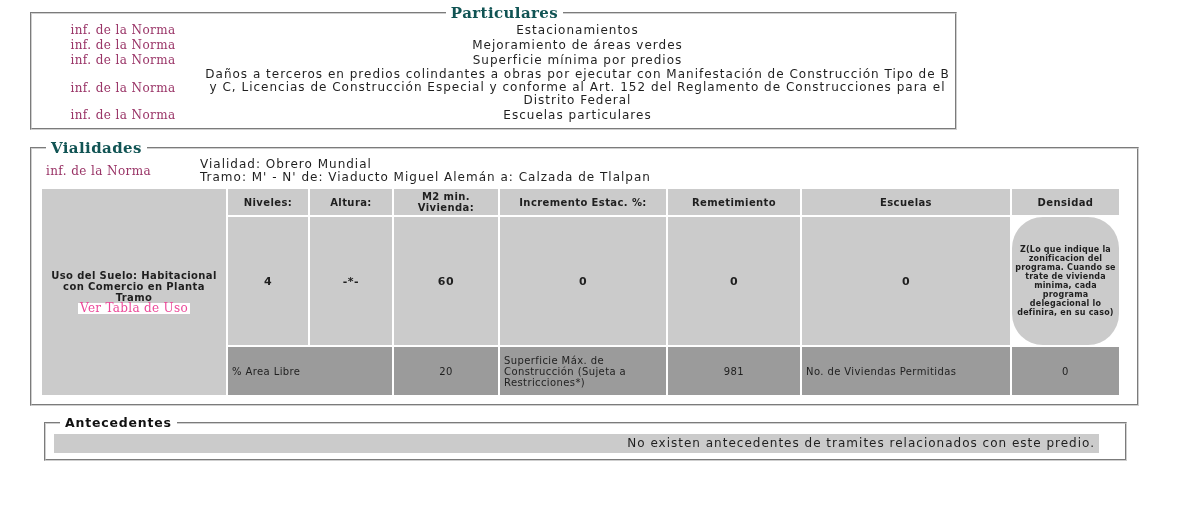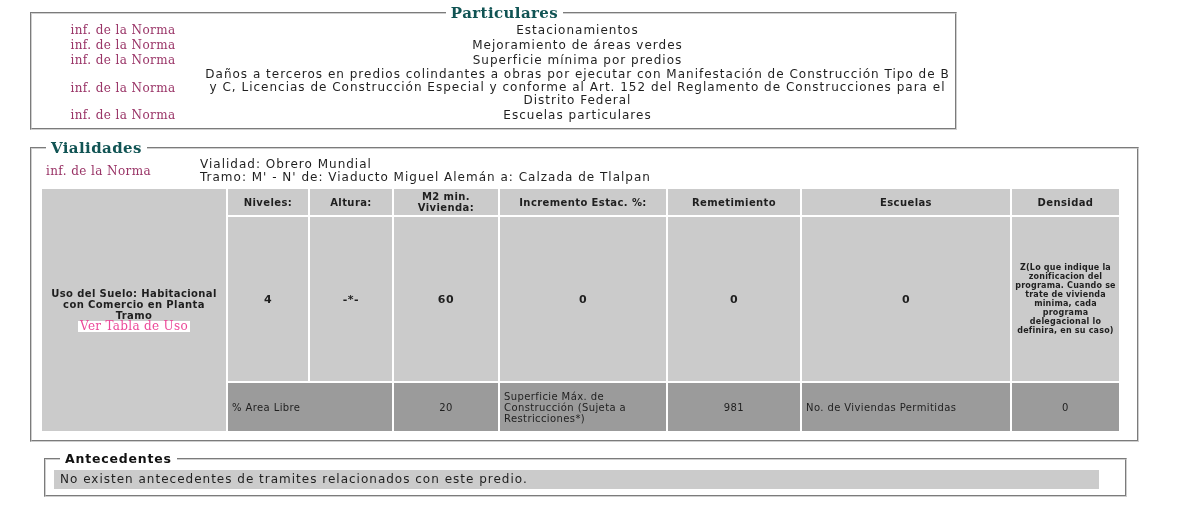--- a/index.html
+++ b/index.html
@@ -42,30 +42,30 @@
     display:inline-block;background:#ffffff;color:#ec4899;
     font-family:"DejaVu Serif", serif;font-weight:normal;font-size:12px;
     letter-spacing:0.3px;padding:0 2px;cursor:pointer;
   }
   tr.hdr td{
     font-weight:bold;font-size:10px;line-height:11px;text-align:center;
     height:24px;letter-spacing:0.4px;padding:1px 2px;margin-left:24px;
   }
   tr.r1 td{height:124px;text-align:center;font-size:11px;font-weight:bold;letter-spacing:0.5px;}
   tr.r1 td.dens{
-    font-size:8px;line-height:9px;font-weight:bold;padding:20px 3px;letter-spacing:0.2px;
+    font-size:8px;line-height:9px;font-weight:bold;padding:2px 3px;letter-spacing:0.2px;border-radius:31px;
   }
   tr.r2 td{
     background:#9b9b9b;height:46px;font-size:10px;line-height:11px;
     letter-spacing:0.4px;padding:1px 4px;
   }
   tr.r2 td.ctr{text-align:center;margin-top:12px;}
   .ante-band{
     background:#cbcbcb;margin:2px 0 1px 2px;padding:2px 4px 3px 6px;width:1045px;
-    box-sizing:border-box;line-height:14px;
+    box-sizing:border-box;line-height:14px;text-align:right;
   }
   .col-niv{width:80px;} .col-alt{width:82px;} .col-m2{width:104px;}
   .col-inc{width:166px;} .col-rem{width:132px;} .col-par{width:208px;}
   .col-den{width:107px;}
 </style>
 </head>
 <body>
 
 <fieldset class="fs-part">
   <legend>Particulares</legend>

